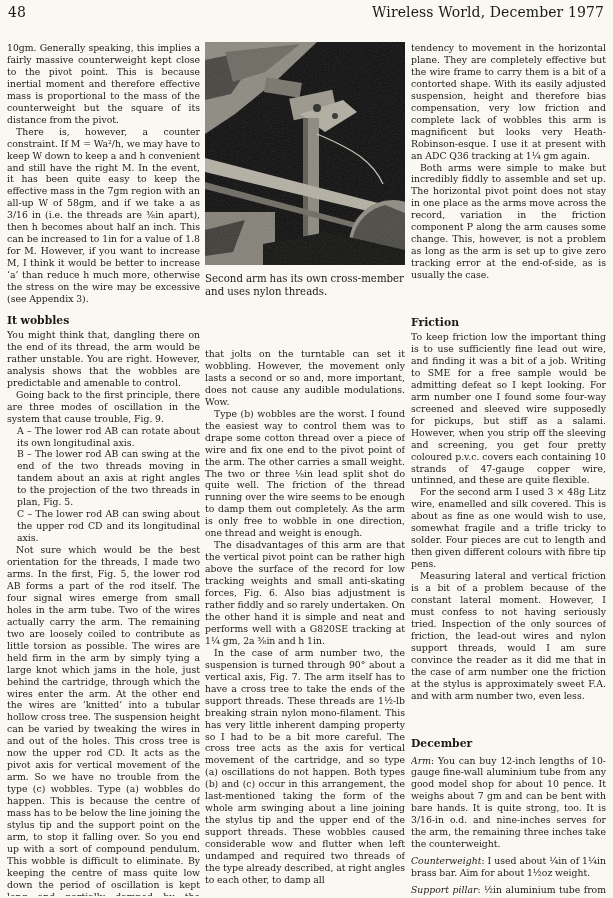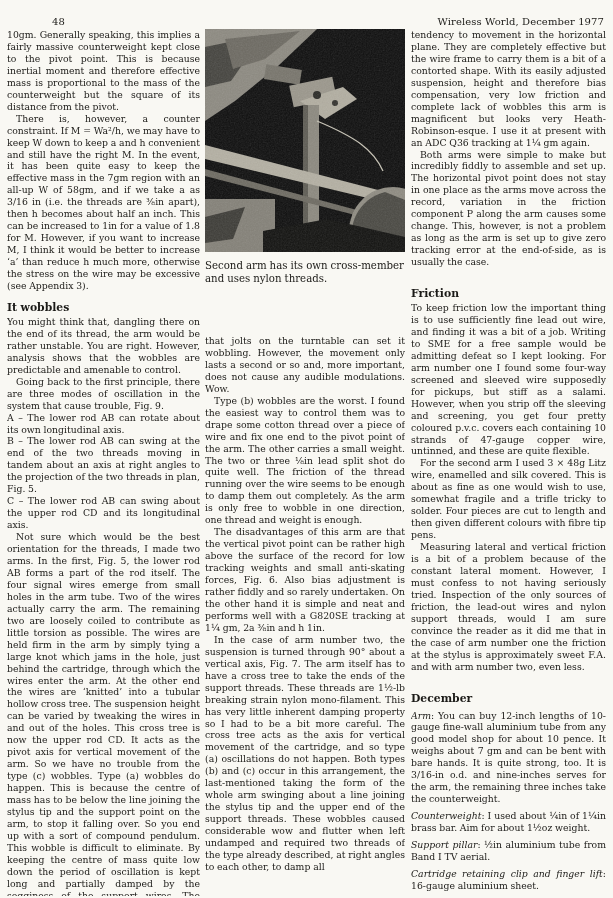--- a/index.html
+++ b/index.html
@@ -1,33 +1,33 @@
 <!DOCTYPE html>
 <html><head>
 <meta charset="utf-8">
 <style>
   html,body{margin:0;padding:0;}
   body{
     width:613px;height:898px;position:relative;overflow:hidden;
     background:#f9f8f3;color:#1b1a17;
     font-family:"DejaVu Serif", serif;
   }
-  .hdr{position:absolute;top:16px;font-size:10px;letter-spacing:.1px;margin-left:44px;}
+  .hdr{position:absolute;top:4px;font-size:14px;letter-spacing:.1px;}
   .hdr-left{left:8px;}
   .hdr-right{right:9px;}
-  .col{position:absolute;top:29px;bottom:2px;font-size:9.3px;line-height:11.95px;
+  .col{position:absolute;top:42px;bottom:2px;font-size:9.3px;line-height:11.95px;
        text-align:justify;overflow:hidden;word-spacing:-0.2px;}
   .col1{left:7px;width:193px;}
   .col2{left:205px;width:200px;}
   .col3{left:411px;width:195px;}
   p{margin:0;}
   .ind{text-indent:9px;}
-  .item{margin-left:0;}
+  .item{margin-left:10px;}
   h3.hd{font-size:10.8px;font-weight:bold;margin:10px 0 2px 0;text-align:left;}
-  h3.hd.gap{margin-top:20px;}
+  h3.hd.gap{margin-top:36px;}
   .photo{width:200px;height:223px;background:#0e0e0e;overflow:hidden;}
   .photo svg{display:block;}
   .caption{font-size:10.2px;line-height:13px;margin-top:7px;text-align:left;}
   .spacer{height:50px;}
   .mat{margin-top:5px;}
   .mat i{}
 </style>
 </head>
 <body>
 

